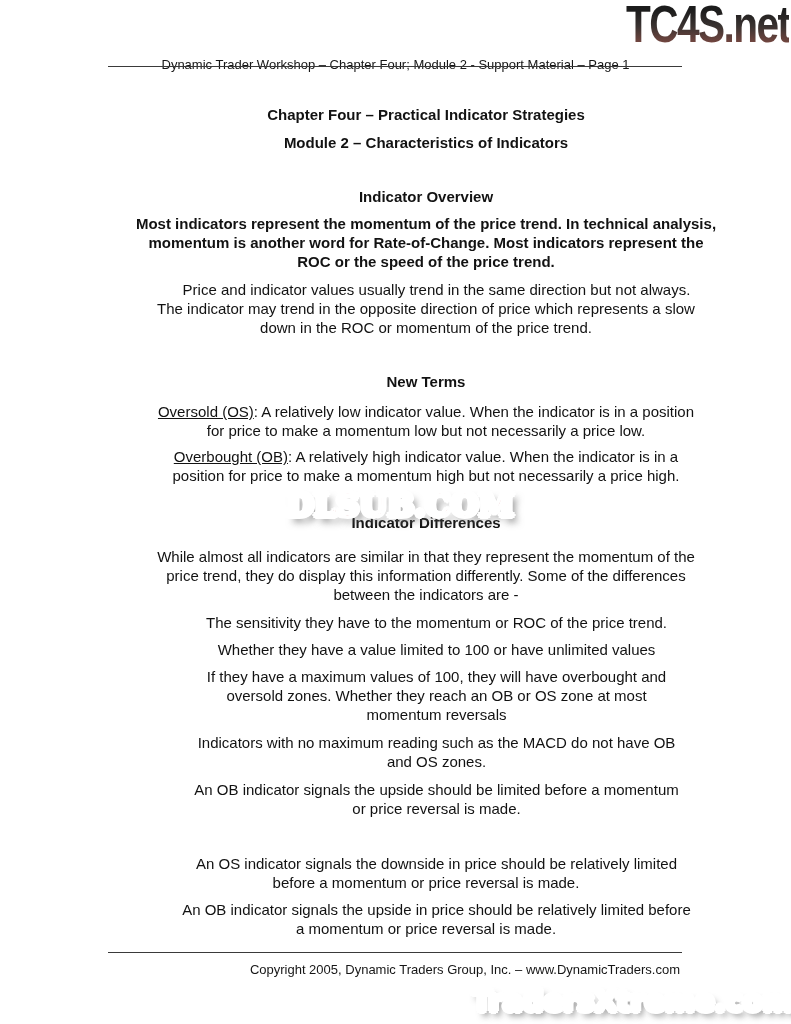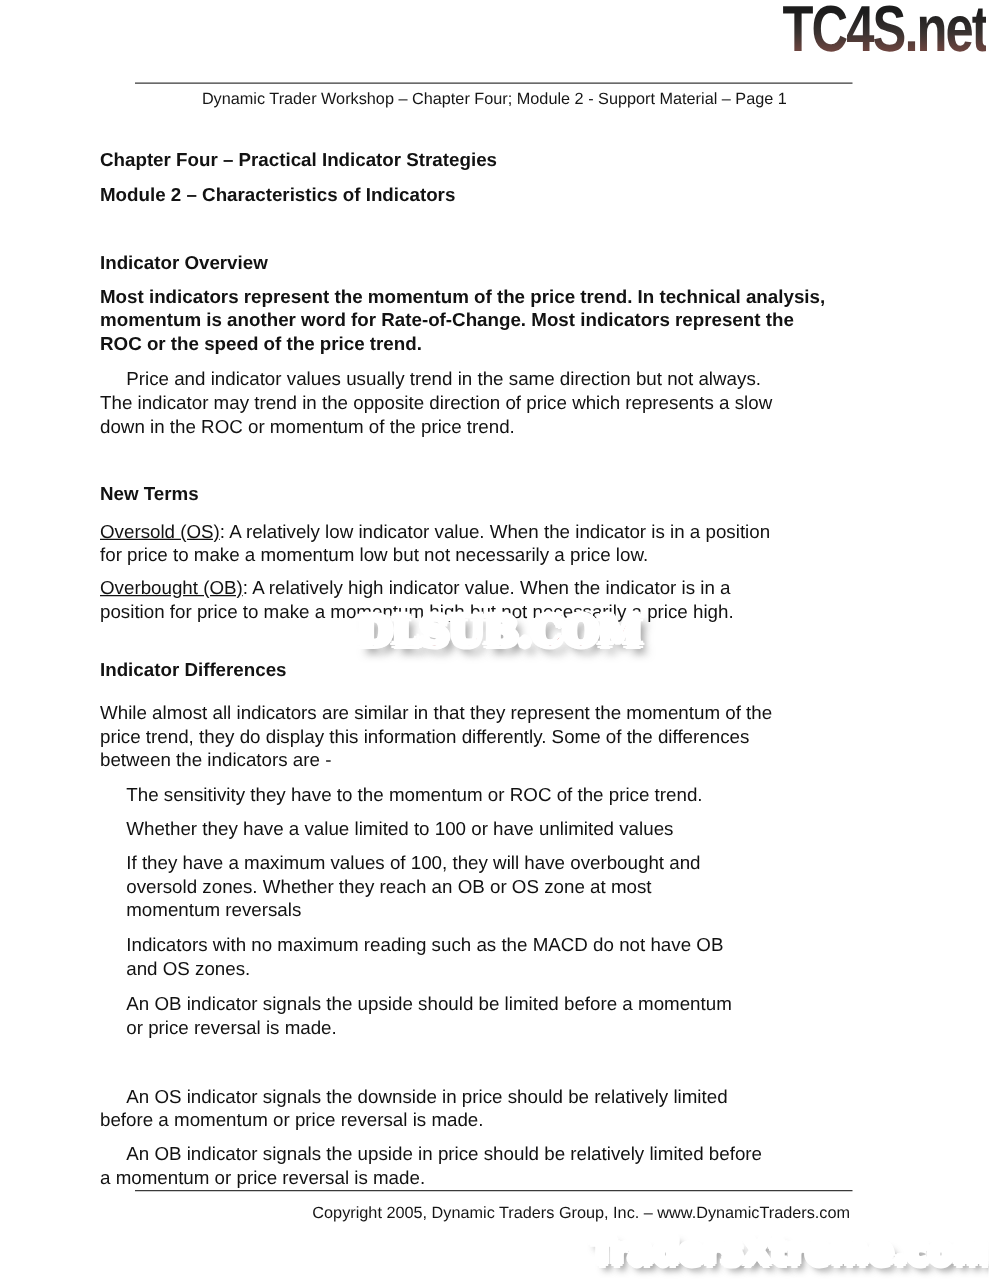--- a/index.html
+++ b/index.html
@@ -8,42 +8,43 @@
     position: relative;
     width: 791px;
     height: 1024px;
     background: #ffffff;
     font-family: "Liberation Sans", sans-serif;
     color: #121212;
     overflow: hidden;
   }
 
   
-  .header { padding-top: 70px; }
+  .header { padding-top: 56px; }
   .header-title {
     font-size: 13px;
     line-height: 17px;
     text-align: center;
     color: #161616;
   }
   .rule {
     position: absolute;
     left: 108px;
     width: 574px;
     height: 1px;
     background: #3a3a3a;
   }
   .header-rule { top: 66px; }
 
   
   .main {
-    margin-left: 80px;
+    margin-left: 116px;
     width: 620px;
     font-size: 15px;
     line-height: 19px;
+    text-align: center;
   }
   .para { white-space: pre-line; }
   .bold-heading { font-weight: bold; white-space: pre-line; }
   .indent-first { text-indent: 21px; }
   .list-item { margin-left: 21px; }
   .term { text-decoration: underline; }
 
   .chapter-title   { margin-top: 32px; }
   .module-title    { margin-top: 9px; }
   .overview-heading{ margin-top: 35px; }

